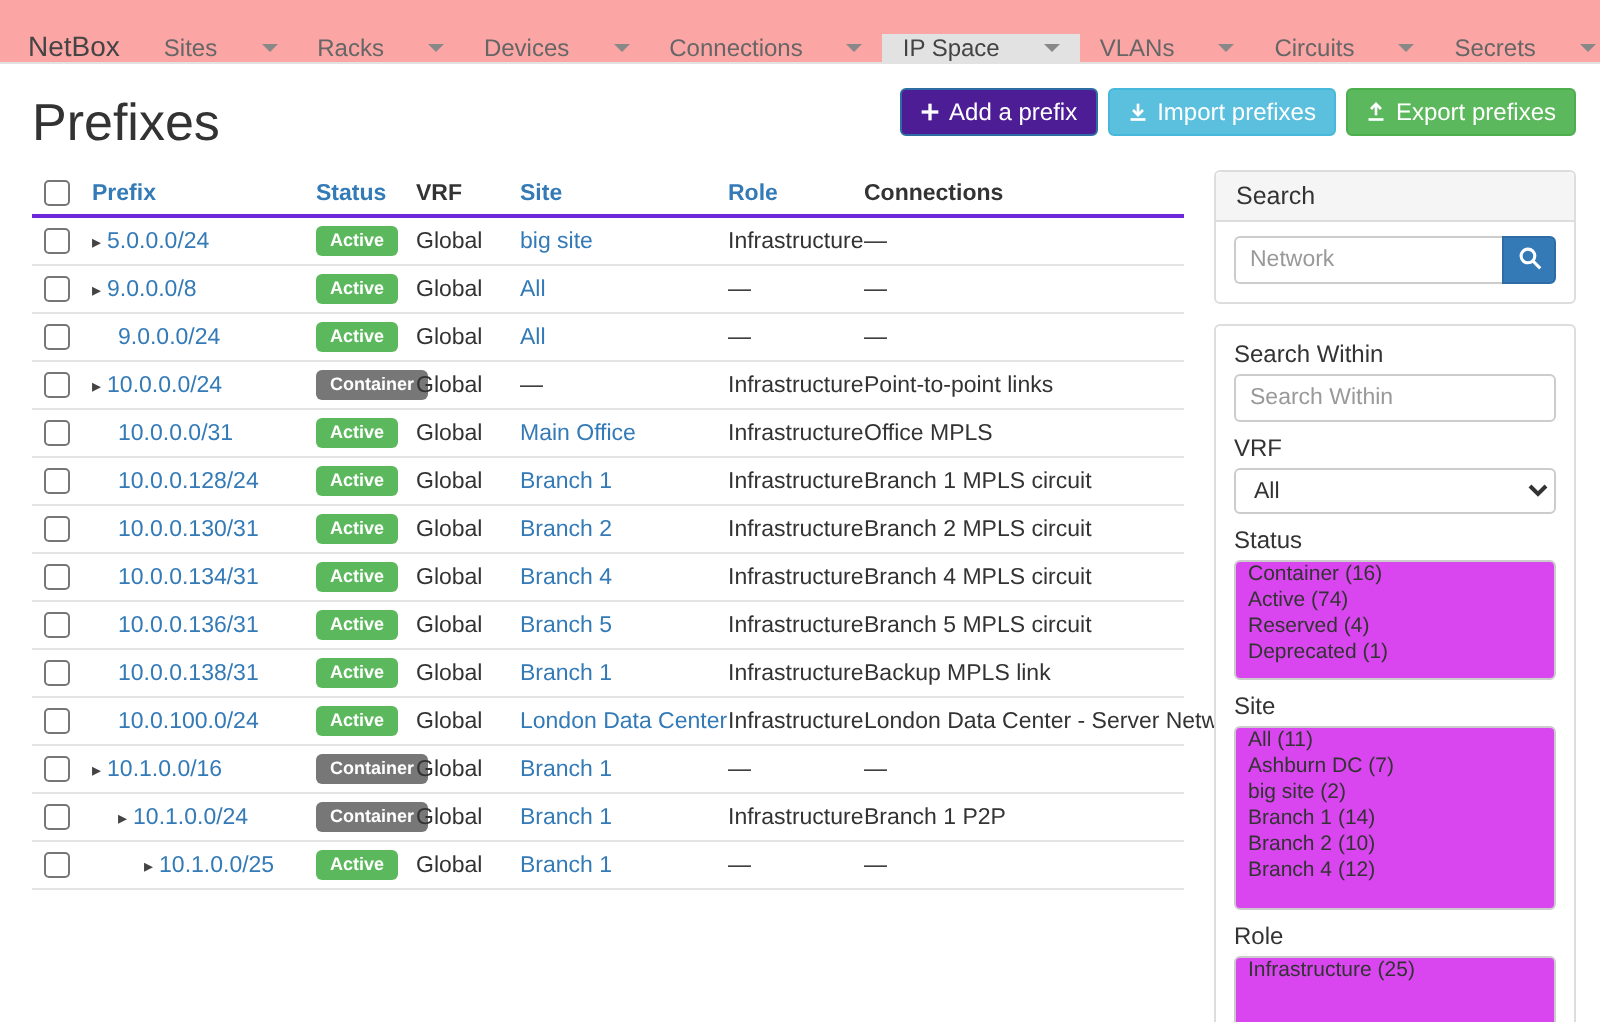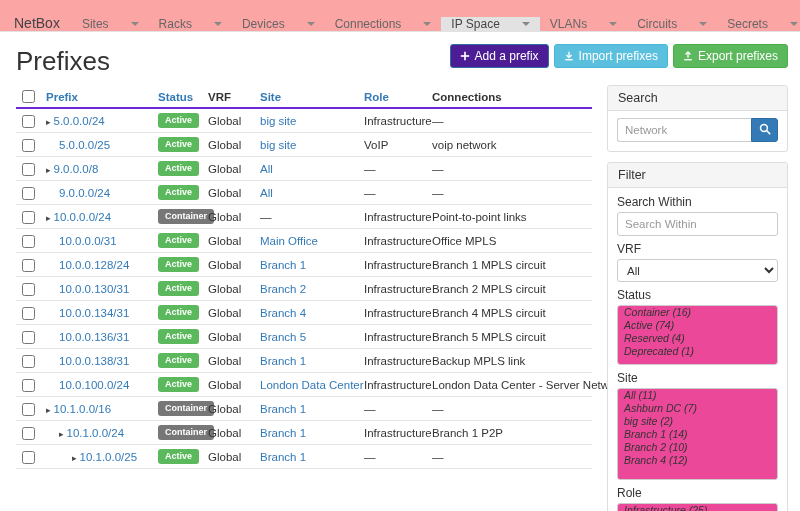--- a/index.html
+++ b/index.html
@@ -81,21 +81,21 @@
     width: 32px; height: 24px; background: #337ab7; border: 1px solid #2e6da4;
     border-radius: 0 3px 3px 0; display: flex; align-items: center; justify-content: center; cursor: pointer;
   }
   .flabel { display: block; font-size: 12px; color: #333; margin: 6px 0 3px; }
   .flabel.first { margin-top: 0; }
   .form-select {
     width: 100%; height: 23px; font-size: 11.5px; border: 1px solid #ccc;
     border-radius: 3px; background: #fff; color: #333; padding: 1px 5px; font-family: inherit;
   }
   .listbox {
-    border: 1px solid #ccc; border-radius: 3px; overflow-y: scroll; background: #ec4899; font-style: italic;
+    border: 1px solid #ccc; border-radius: 3px; overflow-y: scroll; background: #d946ef;
   }
   .listbox .opt { font-size: 10.5px; line-height: 13px; padding: 0 6px; color: #333; white-space: nowrap; cursor: default; }
   .listbox::-webkit-scrollbar { width: 9px; }
   .listbox::-webkit-scrollbar-track { background: #f4f4f4; border-left: 1px solid #e5e5e5; }
   .listbox::-webkit-scrollbar-thumb { background: #c2c2c2; border-radius: 4px; }
   #status-listbox { height: 60px; padding-bottom: 14px; }
   #site-listbox { height: 92px; }
   #role-listbox { height: 70px; }
 </style>
 </head>
@@ -234,29 +234,20 @@
               <td class="col-check"><input type="checkbox" style=""></td>
               <td><span style="padding-left: 0px;"><span class="tree-arrow">▸</span><a href="#">5.0.0.0/24</a></span></td>
               <td><span class="status-badge active">Active</span></td>
               <td>Global</td>
               <td><a href="#">big site</a></td>
               <td>Infrastructure</td>
               <td>—</td>
             </tr>
             <tr>
               <td class="col-check"><input type="checkbox" style=""></td>
-              <td><span style="padding-left: 13px;"><a href="#">5.0.0.0/25</a></span></td>
-              <td><span class="status-badge active">Active</span></td>
-              <td>Global</td>
-              <td><a href="#">big site</a></td>
-              <td>VoIP</td>
-              <td>voip network</td>
-            </tr>
-            <tr>
-              <td class="col-check"><input type="checkbox" style=""></td>
               <td><span style="padding-left: 0px;"><span class="tree-arrow">▸</span><a href="#">9.0.0.0/8</a></span></td>
               <td><span class="status-badge active">Active</span></td>
               <td>Global</td>
               <td><a href="#">All</a></td>
               <td>—</td>
               <td>—</td>
             </tr>
             <tr>
               <td class="col-check"><input type="checkbox" style=""></td>
               <td><span style="padding-left: 13px;"><a href="#">9.0.0.0/24</a></span></td>
@@ -379,21 +370,20 @@
               <span><svg viewBox="0 0 14 14" width="12" height="12" fill="none" stroke="#fff" stroke-width="1.8">
                     <circle cx="5.8" cy="5.8" r="4"></circle>
                     <line x1="8.8" y1="8.8" x2="13" y2="13"></line>
                   </svg></span>
             </button>
           </div>
         </div>
       </div>
 
       <div class="panel">
-        <div class="panel-heading">Filter</div>
         <div class="panel-body">
           <label class="flabel first">Search Within</label>
           <input class="form-control" placeholder="Search Within" style="">
 
           <label class="flabel">VRF</label>
           <select class="form-select"><option>All</option></select>
 
           <label class="flabel">Status</label>
           <div class="listbox" id="status-listbox">
               <div class="opt">Container (16)</div>

